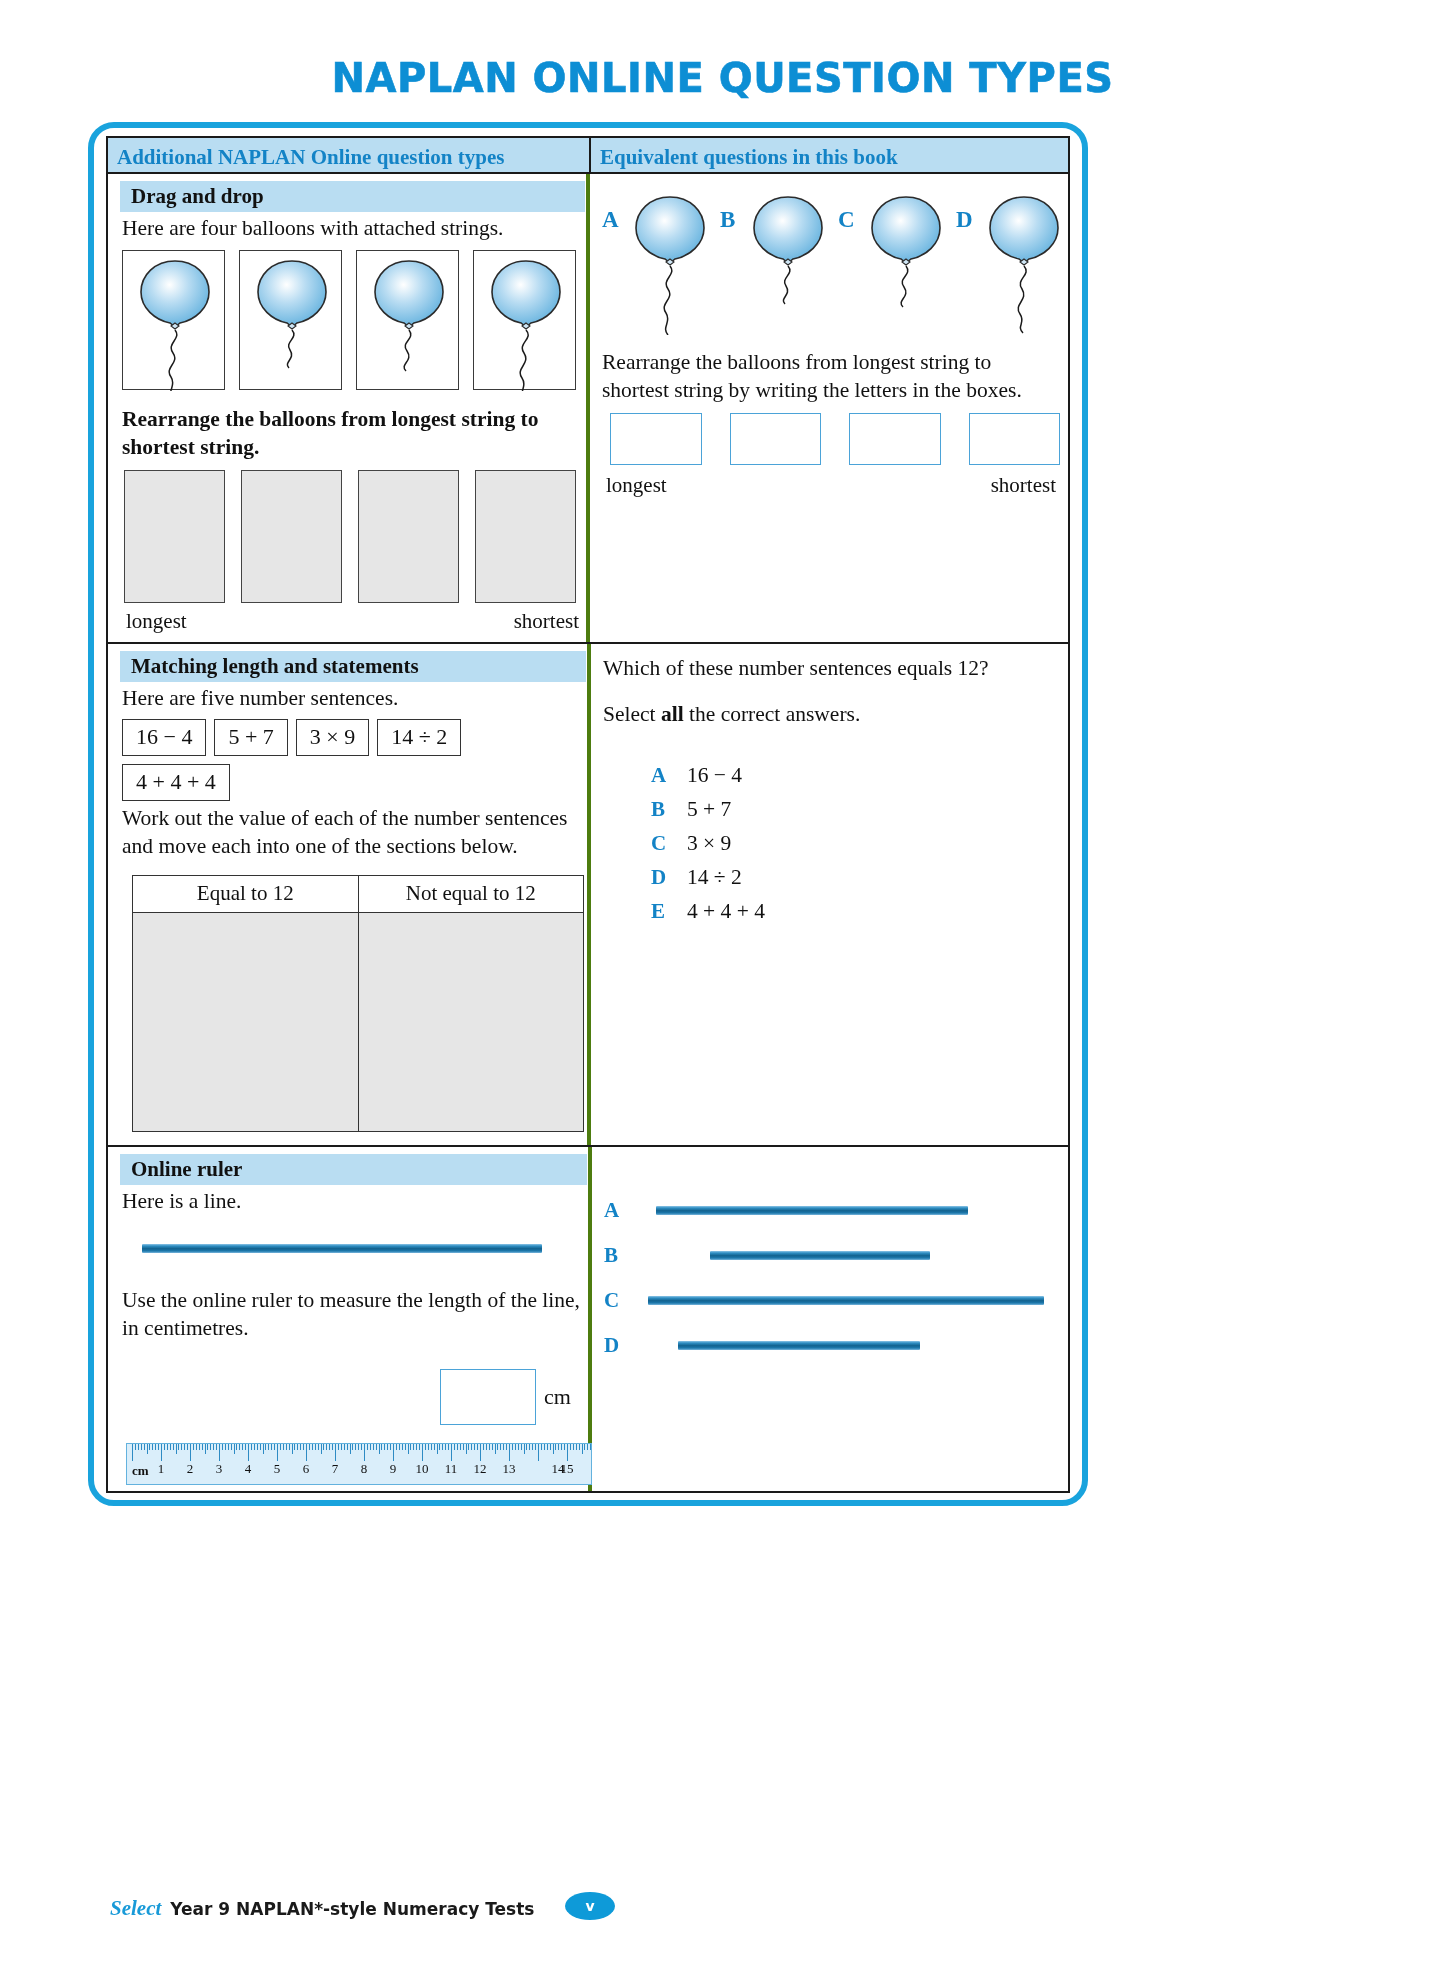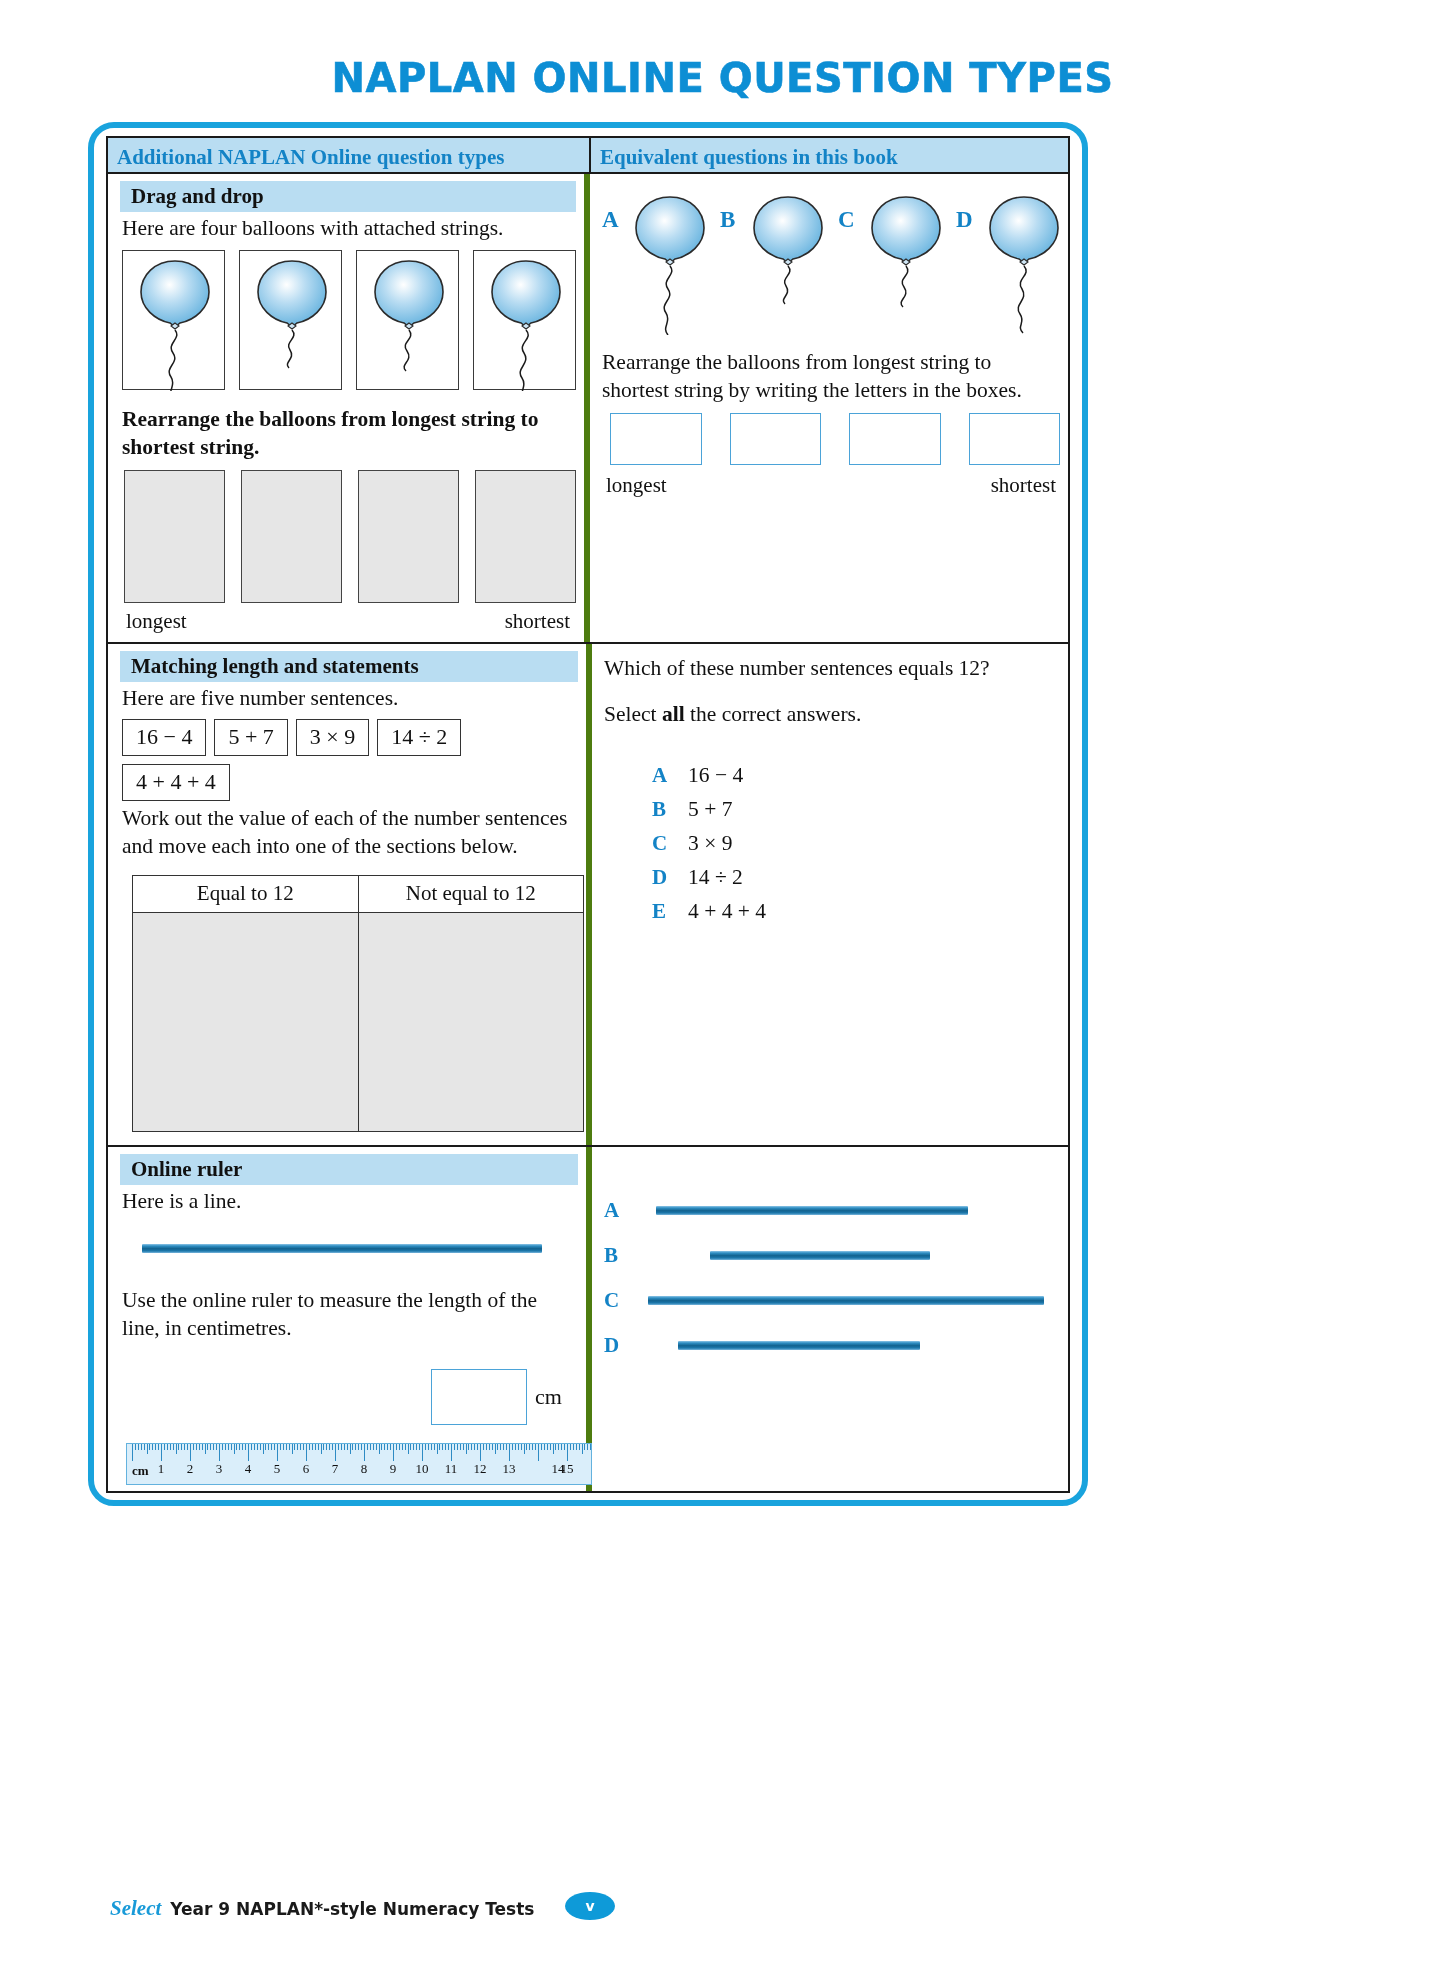--- a/index.html
+++ b/index.html
@@ -58,21 +58,21 @@
     color:#1383c6;
     padding:4px 0 0 9px;
     display:flex; align-items:center;
   }
   .col-l{ width:484px; border-right:2px solid #1a1a1a; }
   .col-r{ width:478px; }
 
   .tbl-row{ display:flex; border-bottom:2px solid #1a1a1a; }
   .tbl-row:last-child{ border-bottom:none; }
   .tbl-row .cell{ position:relative; }
-  .tbl-row .cell.left{ width:484px; border-right:6px solid #4d7c0f; padding:7px 8px 6px 12px; }
+  .tbl-row .cell.left{ width:484px; border-right:4px solid #4d7c0f; padding:7px 1px 6px 12px; }
   .tbl-row .cell.right{ width:478px; padding:7px 8px 6px 12px; }
 
   
   .ribbon{
     background:#b9ddf2;
     font-weight:bold;
     font-size:21px;
     color:#111;
     padding:3px 0 3px 11px;
     margin:0 0 3px 0;

